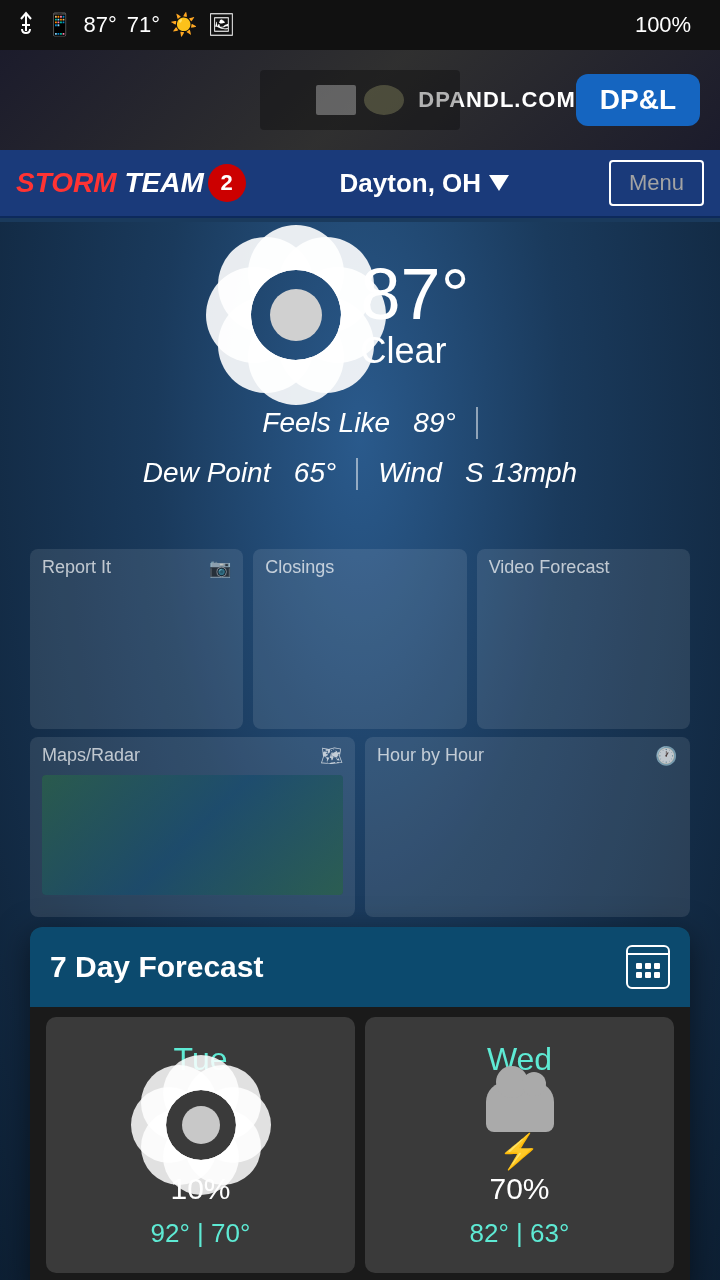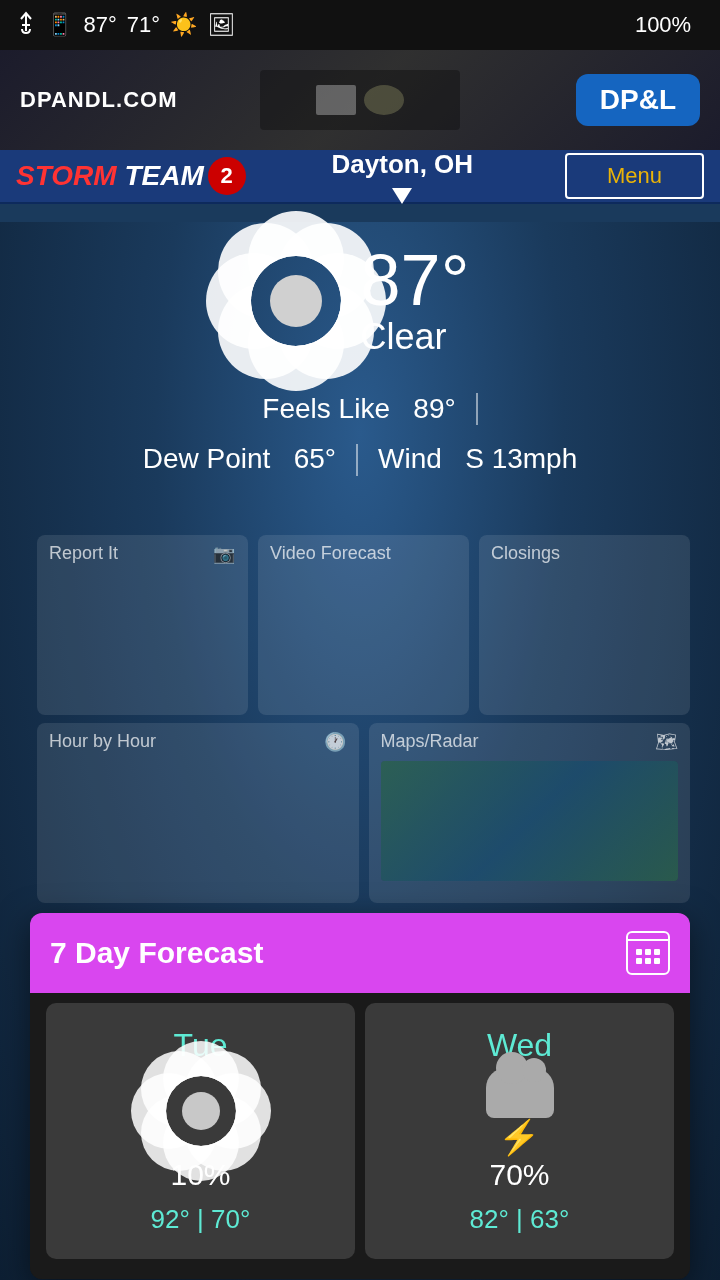--- a/index.html
+++ b/index.html
@@ -35,21 +35,21 @@
       gap: 16px;
       flex-direction: column;
     }
 
     
     .ad-banner {
       height: 100px;
       background: #222;
       display: flex;
       align-items: center;
-      justify-content: space-between;
+      justify-content: flex-end;
       padding: 0 20px;
       overflow: hidden;
       position: relative;
     }
     .ad-banner-bg {
       position: absolute;
       inset: 0;
       background: linear-gradient(135deg, #1a1a2e 0%, #333 50%, #1a1a2e 100%);
       opacity: 0.8;
     }
@@ -65,21 +65,21 @@
       background: #1565c0;
       color: white;
       font-size: 28px;
       font-weight: bold;
       padding: 10px 24px;
       border-radius: 12px;
     }
 
     
     .header {
-      height: 54px;
+      height: 68px;
       background: #1a3a7a;
       display: flex;
       align-items: center;
       justify-content: space-between;
       padding: 0 16px;
       border-bottom: 2px solid #0d2a5c;
     }
     .logo-container {
       display: flex;
       align-items: center;
@@ -110,36 +110,35 @@
       font-weight: 900;
       margin-left: 4px;
     }
     .location {
       color: white;
       font-size: 26px;
       font-weight: bold;
       display: flex;
       align-items: center;
       gap: 8px;
-      flex-direction: column;
     }
     .location-arrow {
       width: 0;
       height: 0;
       border-left: 10px solid transparent;
       border-right: 10px solid transparent;
       border-top: 16px solid white;
       display: inline-block;
     }
     .menu-btn {
       border: 2px solid white;
-      color: #eab308;
+      color: #a3a3a3;
       background: transparent;
       font-size: 22px;
-      padding: 8px 40px;
+      padding: 8px 18px;
       cursor: pointer;
       border-radius: 4px;
       margin-left: 6px;
     }
 
     
     .weather-bg {
       position: absolute;
       top: 222px;
       left: 0;
@@ -229,34 +228,34 @@
       line-height: 1.8;
     }
     .detail-row {
       display: flex;
       justify-content: center;
       align-items: center;
       gap: 0;
     }
     .detail-item {
       padding: 0 20px;
+      font-style: italic;
     }
     .detail-divider {
       width: 2px;
       height: 32px;
       background: rgba(255,255,255,0.5);
     }
 
     
     .bg-cards-area {
       position: relative;
       z-index: 1;
       padding: 0 30px;
       margin-top: 30px;
-      margin-left: 7px;
     }
     .bg-row {
       display: flex;
       gap: 10px;
       margin-bottom: 8px;
     }
     .bg-card {
       flex: 1;
       height: 180px;
       background: rgba(255,255,255,0.1);
@@ -292,21 +291,21 @@
       background: #1a1a1a;
       border-radius: 12px;
       overflow: hidden;
       box-shadow: 0 8px 32px rgba(0,0,0,0.5);
     }
     .forecast-header {
       display: flex;
       align-items: center;
       justify-content: space-between;
       padding: 18px 20px;
-      background: #d946ef;
+      background: #0c4a6e;
     }
     .forecast-title {
       color: white;
       font-size: 30px;
       font-weight: bold;
     }
     .calendar-icon {
       width: 44px;
       height: 44px;
       border: 2px solid white;
@@ -570,43 +569,43 @@
 <div class="bg-cards-area">
   <div class="bg-row">
     <div class="bg-card">
       <div class="bg-card-title">
         <span>Report It</span>
         <span>📷</span>
       </div>
     </div>
     <div class="bg-card">
       <div class="bg-card-title">
-        <span>Video Forecast</span>
+        <span>Closings</span>
       </div>
     </div>
     <div class="bg-card">
       <div class="bg-card-title">
-        <span>Closings</span>
+        <span>Video Forecast</span>
       </div>
     </div>
   </div>
   <div class="bg-row">
+    <div class="bg-card">
+      <div class="bg-card-title">
+        <span>Maps/Radar</span>
+        <span>🗺</span>
+      </div>
+      <div class="bg-card-content">
+        <div class="map-placeholder"></div>
+      </div>
+    </div>
     <div class="bg-card">
       <div class="bg-card-title">
         <span>Hour by Hour</span>
         <span>🕐</span>
-      </div>
-    </div>
-    <div class="bg-card">
-      <div class="bg-card-title">
-        <span>Maps/Radar</span>
-        <span>🗺</span>
-      </div>
-      <div class="bg-card-content">
-        <div class="map-placeholder"></div>
       </div>
     </div>
   </div>
 </div>
 
 <div class="forecast-widget">
   <div class="forecast-header">
     <span class="forecast-title">7 Day Forecast</span>
     <div class="calendar-icon">
       <div class="calendar-grid">

